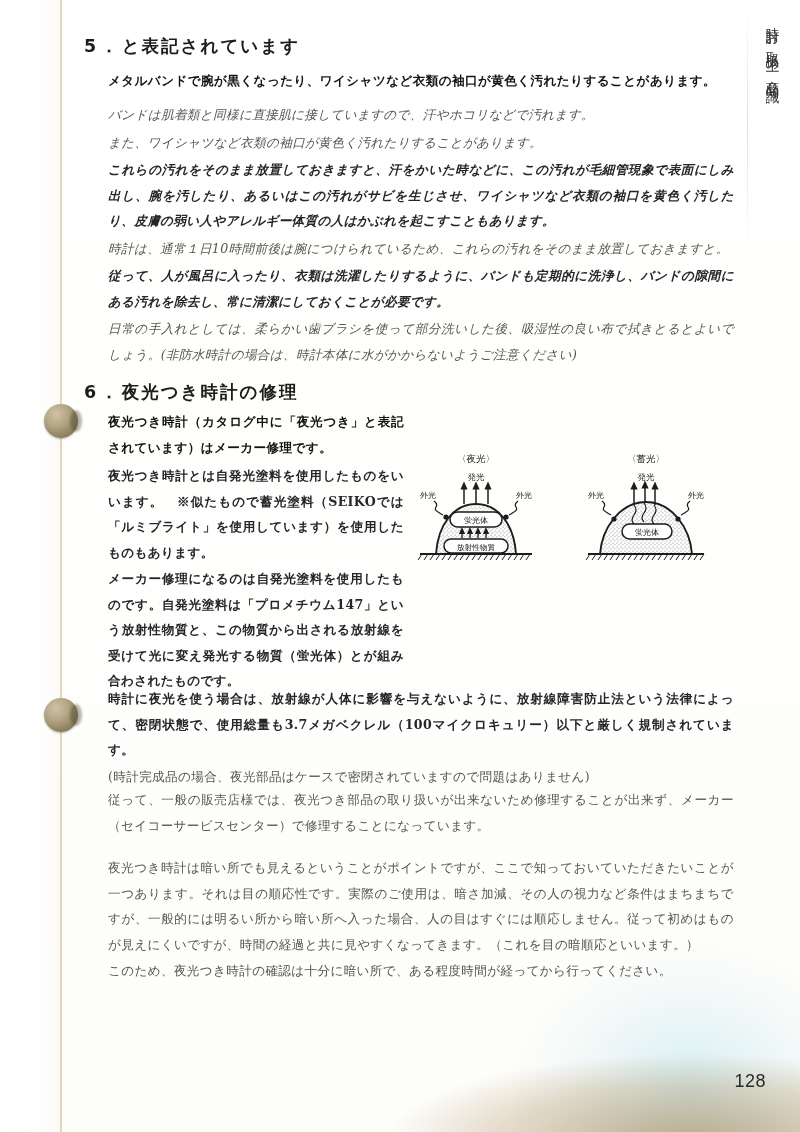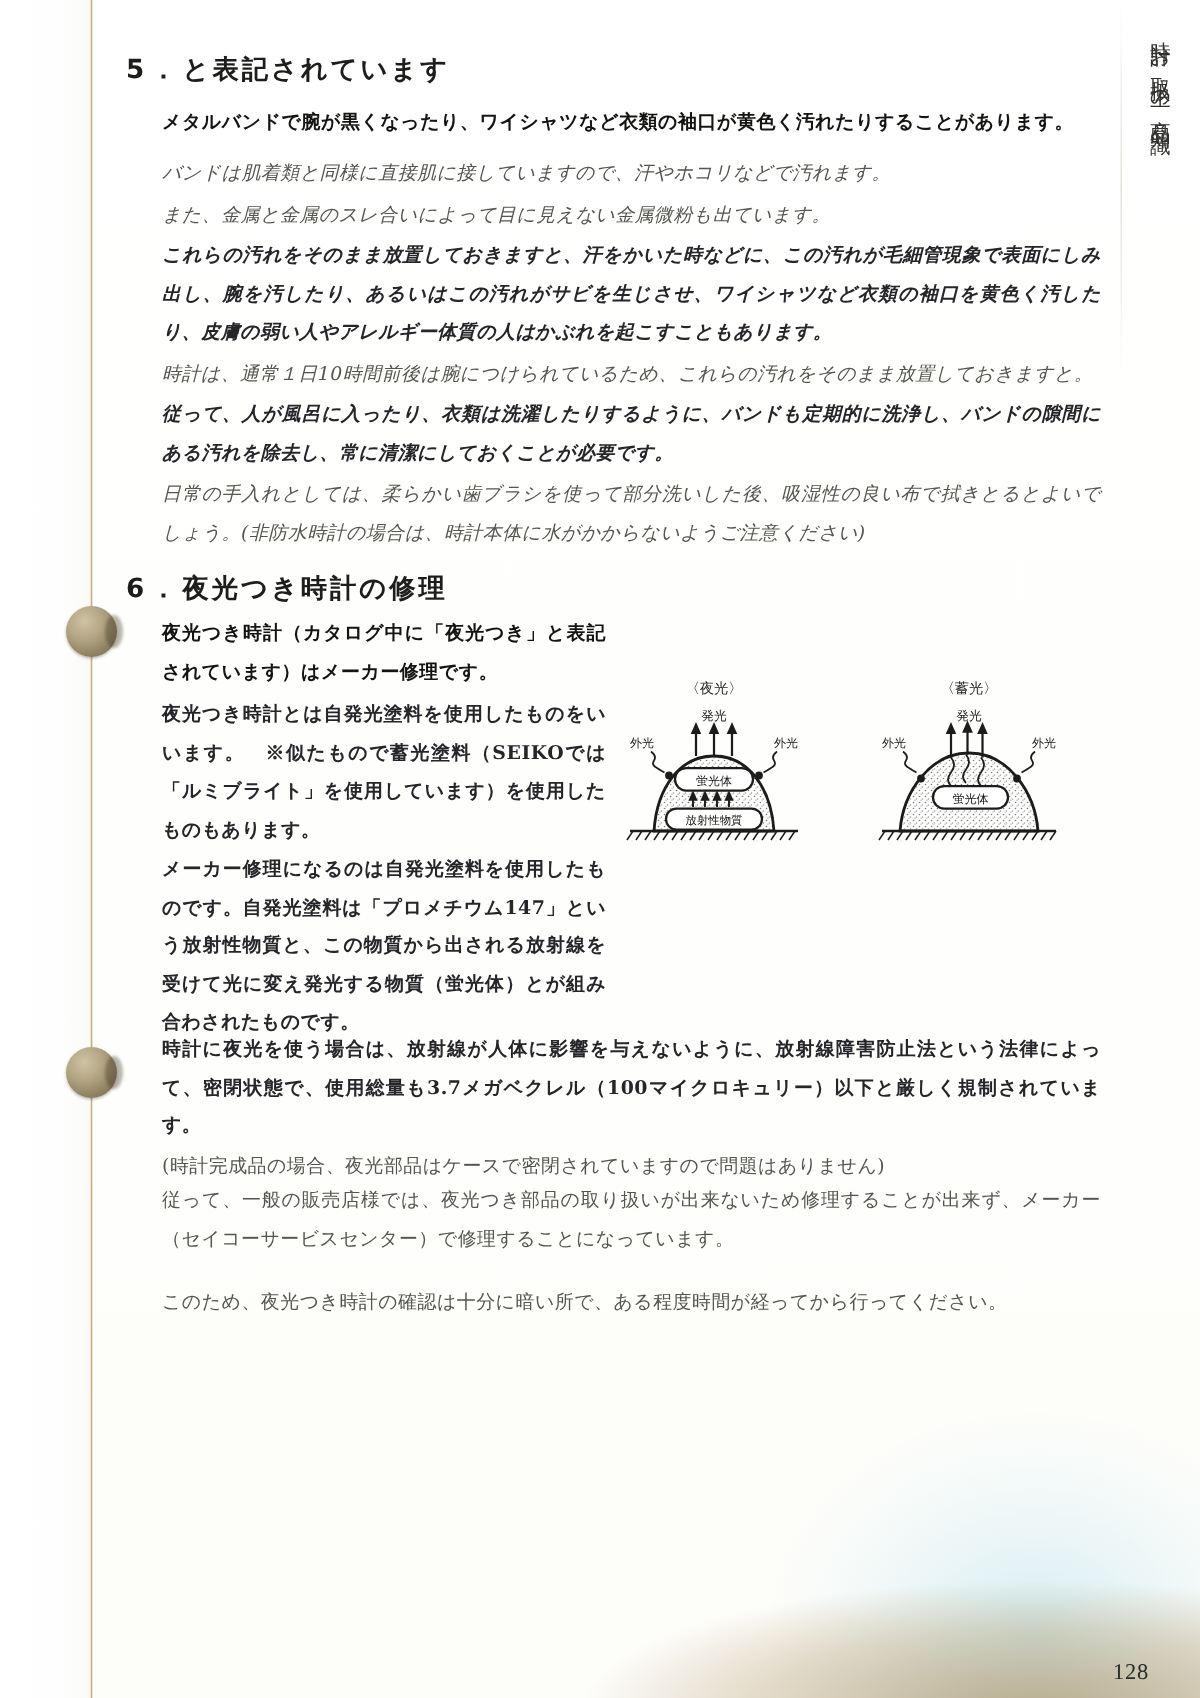--- a/index.html
+++ b/index.html
@@ -78,23 +78,23 @@
   #b6lead{position:absolute;left:24px;top:409px;width:296px;}
   #b6col {position:absolute;left:24px;top:463px;width:296px;}
 
   #fig{position:absolute;left:330px;top:450px;width:320px;height:140px;}
 
   #b6p1{position:absolute;left:24px;top:686px;width:626px;}
   #b6p2{position:absolute;left:24px;top:787px;width:626px;}
   #b6p3{position:absolute;left:24px;top:855px;width:626px;}
 
   #pagenum{
-    position:absolute;right:34px;bottom:8px;
-    font-size:15px;color:#2b2b29;letter-spacing:.5px;
-    font-family:Liberation Serif, serif;
+    position:absolute;right:34px;bottom:40px;
+    font-size:18px;color:#2b2b29;letter-spacing:.5px;
+    font-family:Liberation Sans, sans-serif;
   }
 
   
   .fig-svg{display:block;}
 </style>
 </head>
 <body>
 
 <div id="page">
 
@@ -111,21 +111,21 @@
     <h2 class="sec" id="b5head">
       <span class="sec-num">5．</span><span>と表記されています</span>
     </h2>
 
     <div id="b5lead">
       <div class="p bold">メタルバンドで腕が黒くなったり、ワイシャツなど衣類の袖口が黄色く汚れたりすることがあります。</div>
     </div>
 
     <div id="b5body">
       <div class="p light" style="margin-bottom:2px">バンドは肌着類と同様に直接肌に接していますので、汗やホコリなどで汚れます。</div>
-      <div class="p light" style="margin-bottom:2px">また、金属と金属のスレ合いによって目に見えない金属微粉も出ています。</div>
+      <div class="p light" style="margin-bottom:2px">また、ワイシャツなど衣類の袖口が黄色く汚れたりすることがあります。</div>
       <div class="p semi" style="margin-bottom:2px">これらの汚れをそのまま放置しておきますと、汗をかいた時などに、この汚れが毛細管現象で表面にしみ出し、腕を汚したり、あるいはこの汚れがサビを生じさせ、ワイシャツなど衣類の袖口を黄色く汚したり、皮膚の弱い人やアレルギー体質の人はかぶれを起こすこともあります。</div>
       <div class="p light" style="margin-bottom:2px">時計は、通常１日10時間前後は腕につけられているため、これらの汚れをそのまま放置しておきますと。</div>
       <div class="p semi" style="margin-bottom:2px">従って、人が風呂に入ったり、衣類は洗濯したりするように、バンドも定期的に洗浄し、バンドの隙間にある汚れを除去し、常に清潔にしておくことが必要です。</div>
       <div class="p light">日常の手入れとしては、柔らかい歯ブラシを使って部分洗いした後、吸湿性の良い布で拭きとるとよいでしょう。(非防水時計の場合は、時計本体に水がかからないようご注意ください)</div>
     </div>
 
     <h2 class="sec" id="b6head">
       <span class="sec-num">6．</span><span>夜光つき時計の修理</span>
     </h2>
 
@@ -141,20 +141,21 @@
     <div id="b6p1">
       <div class="p semi" style="margin-bottom:1px">時計に夜光を使う場合は、放射線が人体に影響を与えないように、放射線障害防止法という法律によって、密閉状態で、使用総量も3.7メガベクレル（100マイクロキュリー）以下と厳しく規制されています。</div>
       <div class="p light" style="margin-bottom:1px">(時計完成品の場合、夜光部品はケースで密閉されていますので問題はありません)</div>
     </div>
 
     <div id="b6p2">
       <div class="p light">従って、一般の販売店様では、夜光つき部品の取り扱いが出来ないため修理することが出来ず、メーカー（セイコーサービスセンター）で修理することになっています。</div>
     </div>
 
     <div id="b6p3">
+      <div class="p light" style="margin-bottom:1px">夜光つき時計は暗い所でも見えるということがポイントですが、ここで知っておいていただきたいことが一つあります。それは目の順応性です。実際のご使用は、暗さ加減、その人の視力など条件はまちまちですが、一般的には明るい所から暗い所へ入った場合、人の目はすぐには順応しません。従って初めはものが見えにくいですが、時間の経過と共に見やすくなってきます。（これを目の暗順応といいます。）</div>
       <div class="p light">このため、夜光つき時計の確認は十分に暗い所で、ある程度時間が経ってから行ってください。</div>
     </div>
 
     <div id="fig">
       <svg class="fig-svg" width="320" height="140" viewBox="0 0 320 140" xmlns="http://www.w3.org/2000/svg">
         <defs>
           <pattern id="speck" width="4" height="4" patternUnits="userSpaceOnUse">
             <rect width="4" height="4" fill="#ffffff"></rect>
             <circle cx="1" cy="1" r="0.55" fill="#7c7c78"></circle>
             <circle cx="3" cy="2.6" r="0.5" fill="#9a9a95"></circle>

